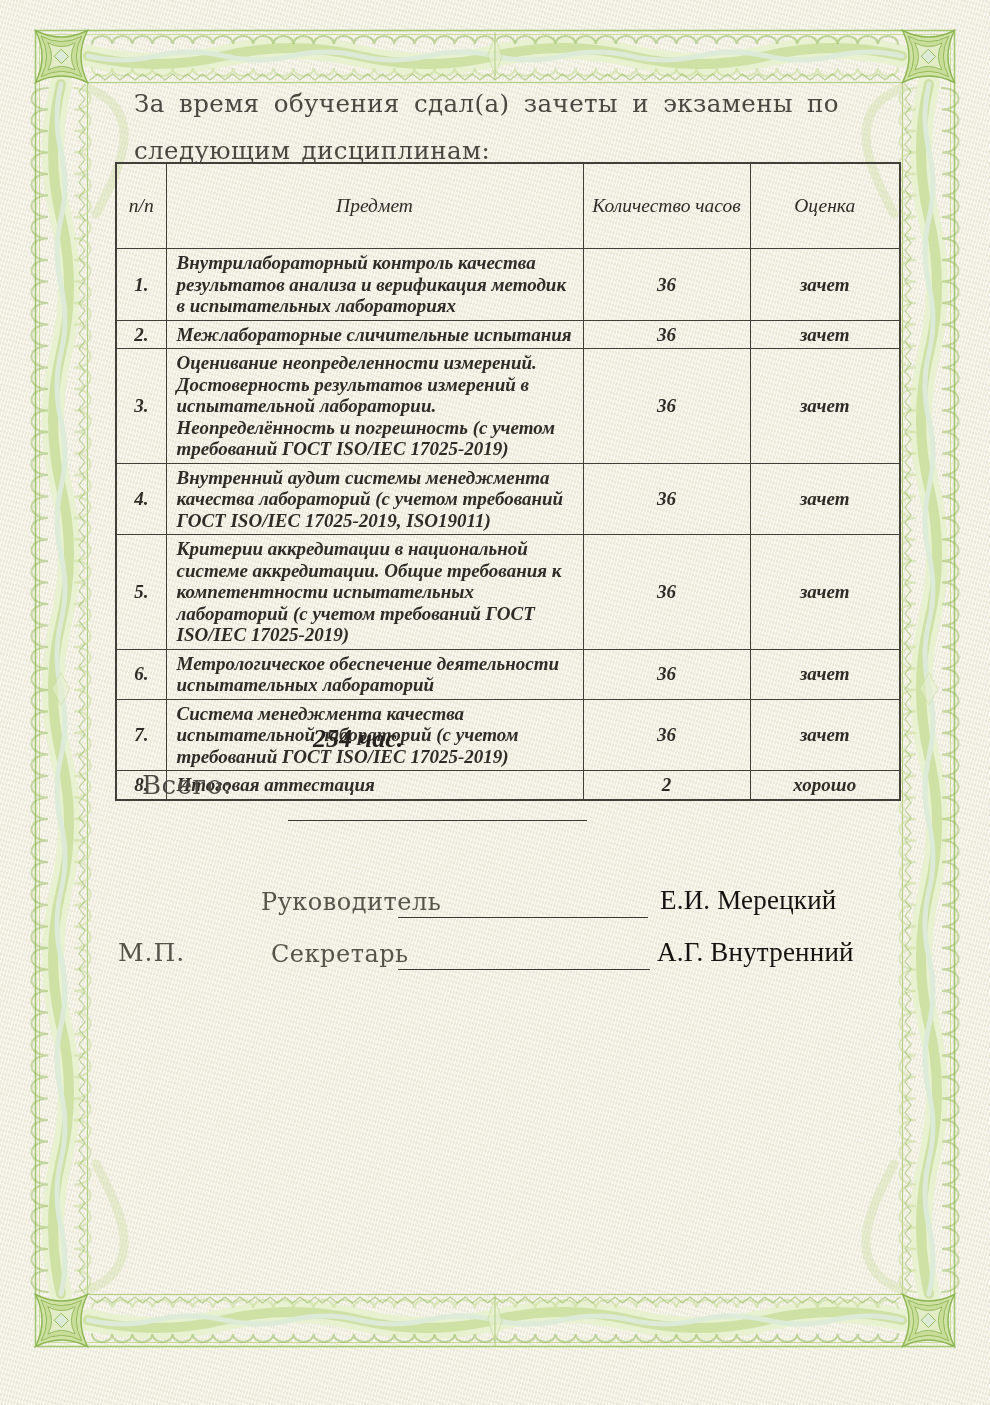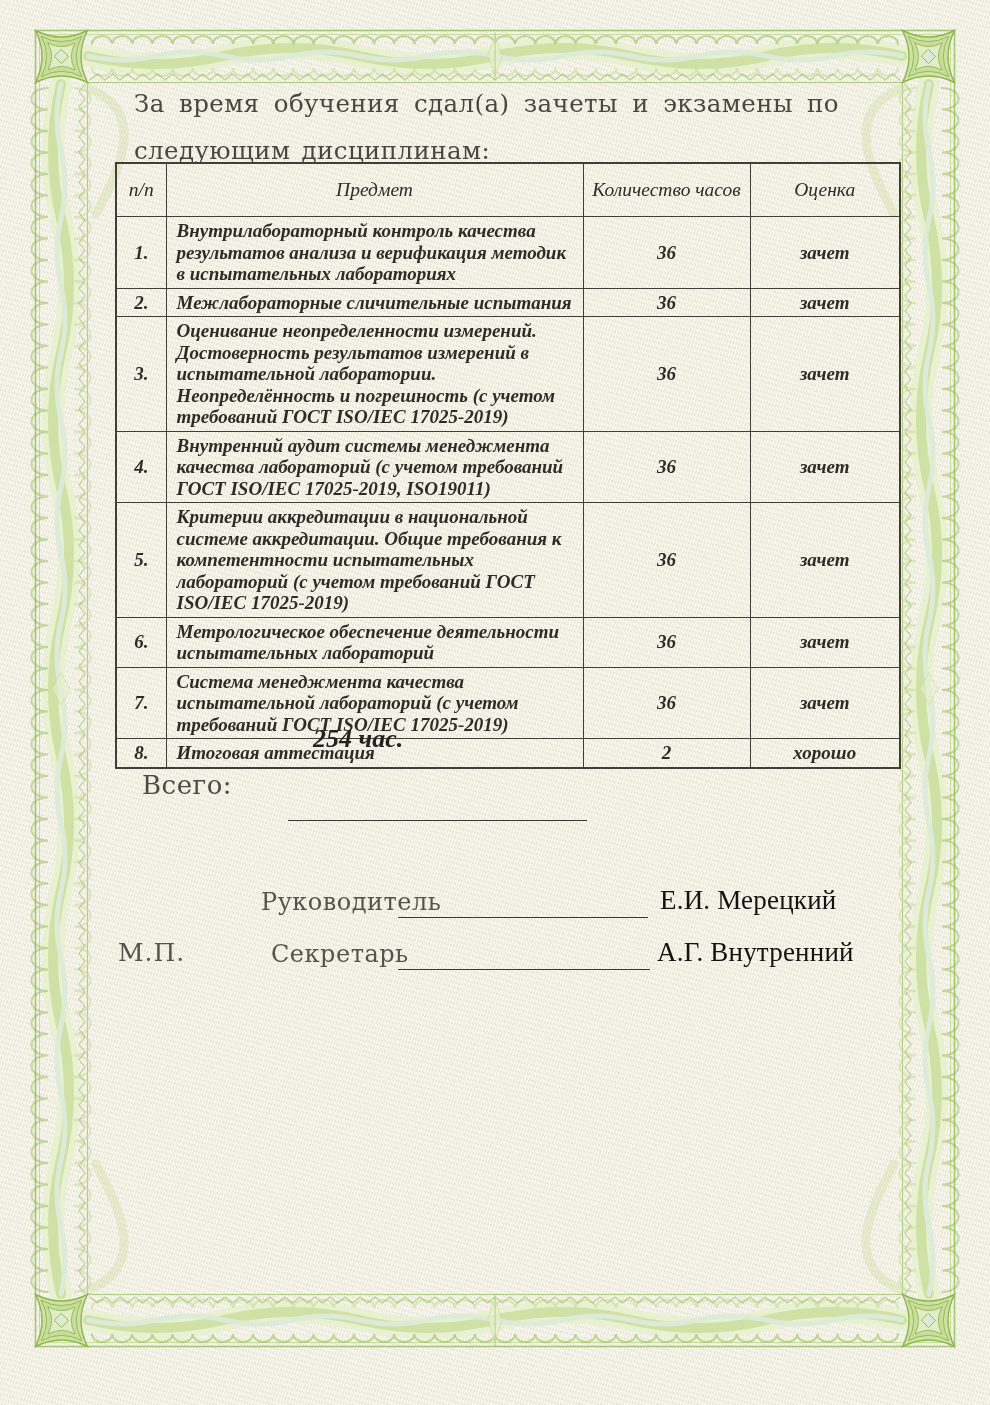--- a/index.html
+++ b/index.html
@@ -31,21 +31,21 @@
     border:2.2px solid #413f37;
   }
   table.grades th,table.grades td{
     border:1.6px solid #413f37;
     font-family:"Liberation Serif","DejaVu Serif",serif;
     font-style:italic;
     vertical-align:middle;
   }
   table.grades th{
     font-weight:400;font-size:19.5px;line-height:1.25;
-    padding:5px 2px;text-align:center;height:42px;
+    padding:21px 2px;text-align:center;height:42px;
   }
   table.grades td{font-weight:700;font-size:19px;line-height:21.5px;}
   td.c-num{text-align:center;padding:2px 1px;}
   td.c-subject{text-align:left;padding:3px 6px 3px 10px;}
   td.c-hours,td.c-grade{text-align:center;padding:2px 5px;}
 
   .total-label{
     position:absolute;left:118px;top:770px;
     font-size:26px;color:#4c4b43;letter-spacing:.5px;margin-left:24px;
   }

